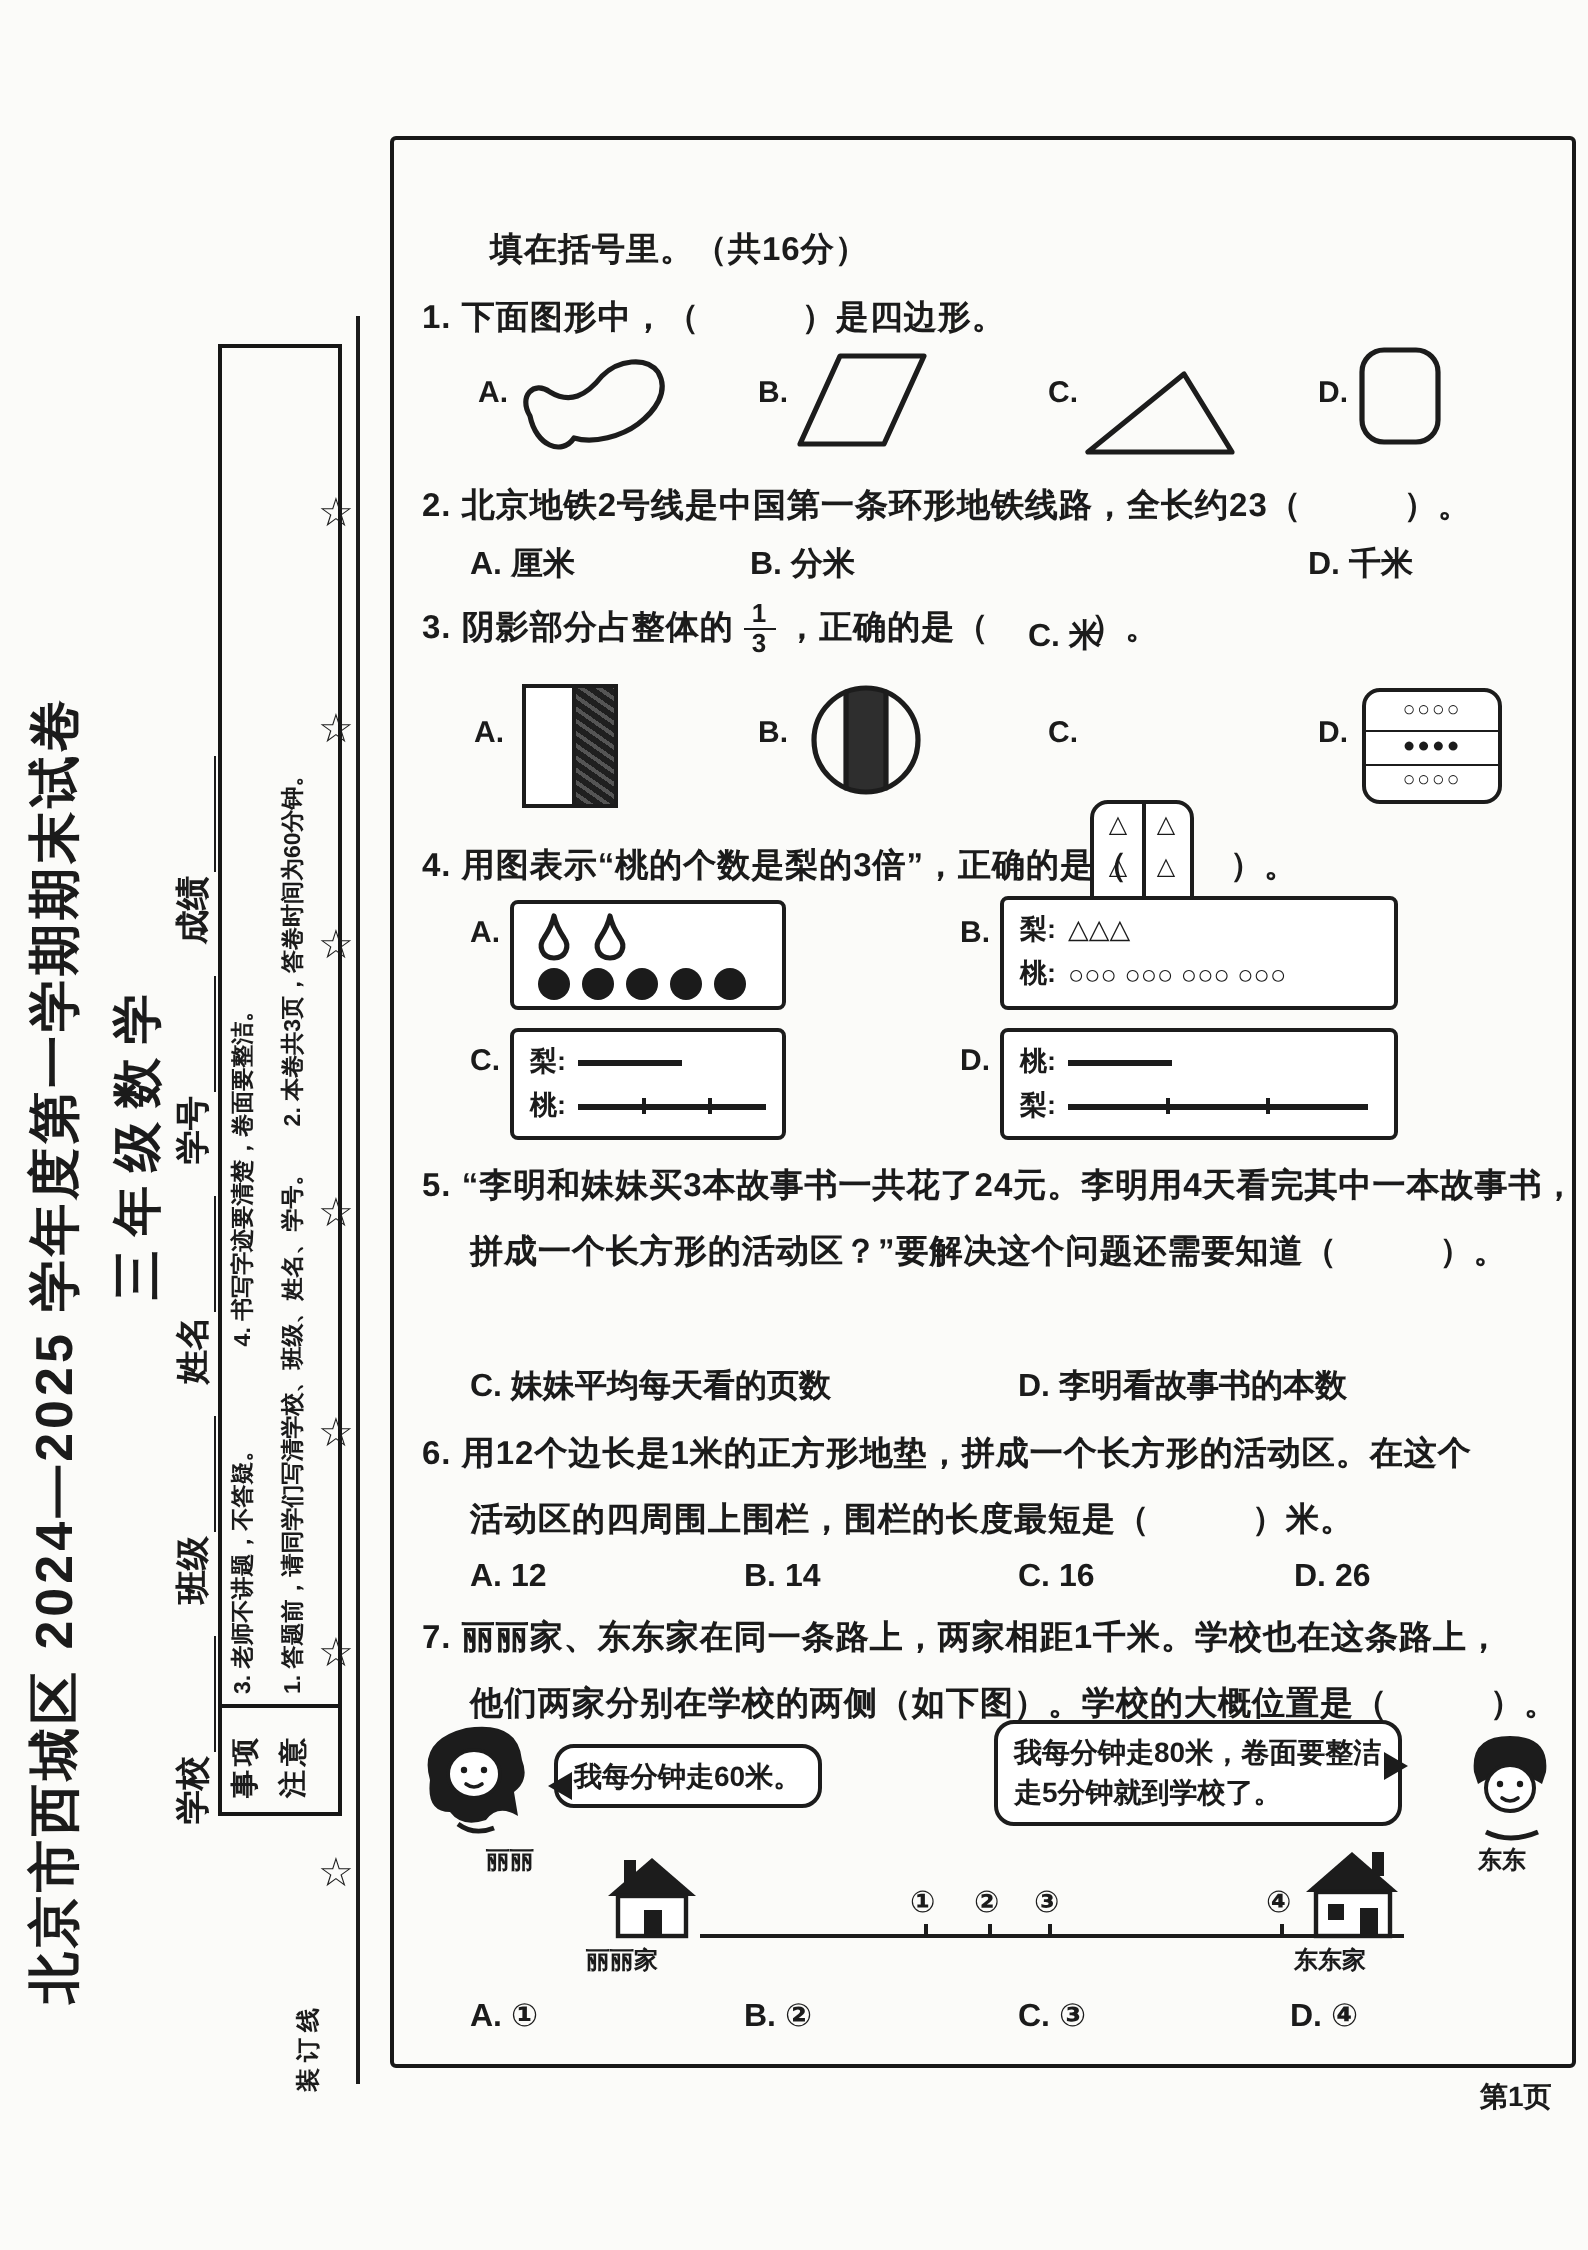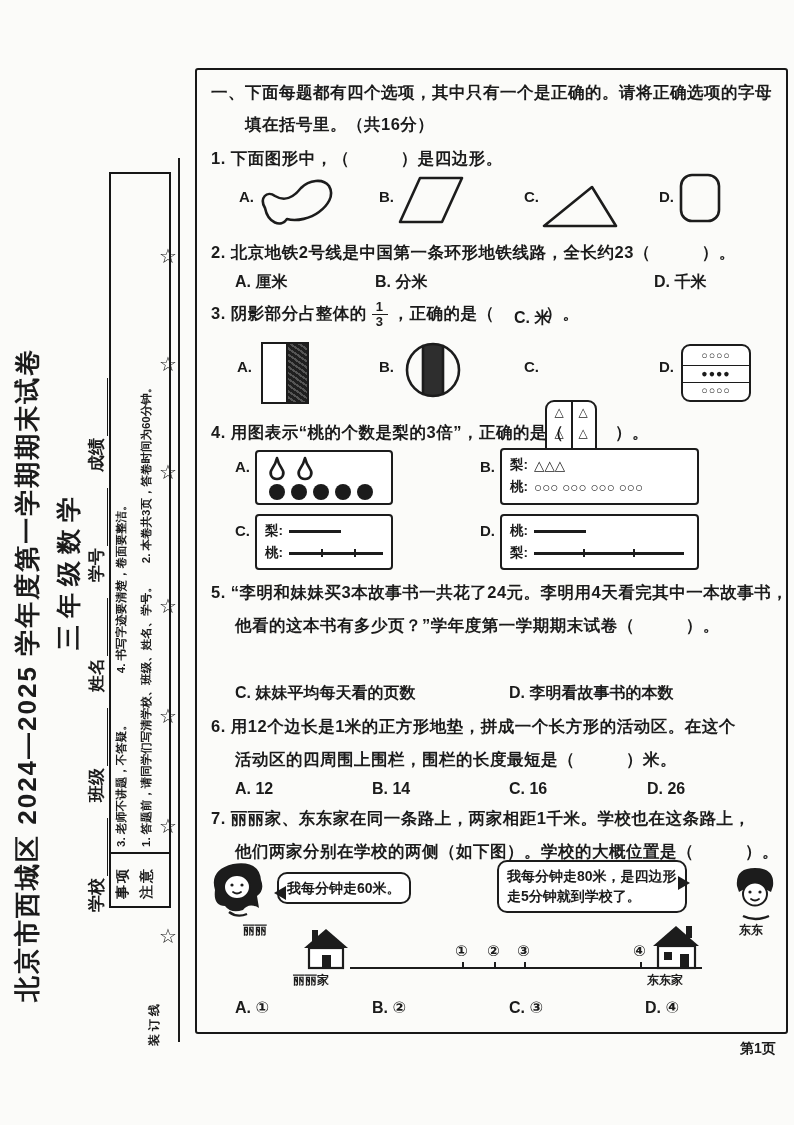--- a/index.html
+++ b/index.html
@@ -119,21 +119,20 @@
 <span class="abs star" style="left:159px;top:352px;">☆</span>
 <span class="abs star" style="left:159px;top:460px;">☆</span>
 <span class="abs star" style="left:159px;top:594px;">☆</span>
 <span class="abs star" style="left:159px;top:704px;">☆</span>
 <span class="abs star" style="left:159px;top:814px;">☆</span>
 <span class="abs star" style="left:159px;top:924px;">☆</span>
 <div class="rot bind-label" style="left:146px;top:1046px;width:56px;height:15px;">装订线</div>
 
 <div class="main-box">
 
-  <div class="abs q" style="left:14px;top:12px;">一、下面每题都有四个选项，其中只有一个是正确的。请将正确选项的字母</div>
   <div class="abs q" style="left:48px;top:44px;">填在括号里。（共16分）</div>
 
   <div class="abs q" style="left:14px;top:78px;">1. 下面图形中，（　　　）是四边形。</div>
   <span class="abs shape-label" style="left:42px;top:118px;">A.</span>
   <svg class="abs" style="left:60px;top:102px;" width="78" height="62" viewBox="0 0 78 62">
     <path class="stroke" d="M8,36 C2,26 10,18 18,24 C28,30 36,26 44,16 C52,8 66,6 72,14 C78,24 70,34 62,40 C54,46 40,50 30,47 C24,56 11,51 8,36 Z"></path>
   </svg>
   <span class="abs shape-label" style="left:182px;top:118px;">B.</span>
   <svg class="abs" style="left:200px;top:104px;" width="68" height="52" viewBox="0 0 68 52">
     <polygon class="stroke" points="3,48 23,4 65,4 45,48"></polygon>
@@ -245,21 +244,21 @@
     <div class="q4line">
         <span class="lbl">梨:</span>
         <span class="bar-l">
           <i class="t1"></i>
           <i class="t2"></i>
         </span>
       </div>
   </div>
 
   <div class="abs q" style="left:14px;top:512px;">5. “李明和妹妹买3本故事书一共花了24元。李明用4天看完其中一本故事书，</div>
-  <div class="abs q" style="left:38px;top:545px;">他看的这本书有多少页？”学年度第一学期期末试卷（　　　）。</div>
+  <div class="abs q" style="left:38px;top:545px;">拼成一个长方形的活动区？”要解决这个问题还需要知道（　　　）。</div>
   <span class="abs opt" style="left:38px;top:613px;">C. 妹妹平均每天看的页数</span>
   <span class="abs opt" style="left:312px;top:613px;">D. 李明看故事书的本数</span>
 
   <div class="abs q" style="left:14px;top:646px;">6. 用12个边长是1米的正方形地垫，拼成一个长方形的活动区。在这个</div>
   <div class="abs q" style="left:38px;top:679px;">活动区的四周围上围栏，围栏的长度最短是（　　　）米。</div>
   <span class="abs opt" style="left:38px;top:710px;">A. 12</span>
   <span class="abs opt" style="left:175px;top:710px;">B. 14</span>
   <span class="abs opt" style="left:312px;top:710px;">C. 16</span>
   <span class="abs opt" style="left:450px;top:710px;">D. 26</span>
 
@@ -276,21 +275,21 @@
       <path d="M24,32 Q28,35 32,32" fill="none" stroke="#1c1c1c" stroke-width="1.8" stroke-linecap="round"></path>
       <path d="M20,52 Q28,58 38,54" fill="none" stroke="#1c1c1c" stroke-width="2.4"></path>
     </svg>
     <span class="abs fig-label" style="left:46px;top:62px;">丽丽</span>
 
     <div class="bubble left" style="left:80px;top:12px;">
       <span>我每分钟走60米。</span>
     </div>
 
     <div class="bubble right" style="left:300px;top:0;">
-      <div>我每分钟走80米，是四边形</div>
+      <div>我每分钟走80米，卷面要整洁</div>
       <div>走5分钟就到学校了。</div>
     </div>
 
     <svg class="abs" style="left:534px;top:4px;" width="48" height="60" viewBox="0 0 48 60">
       <path d="M6,22 Q4,4 24,4 Q44,4 42,22 L40,28 Q24,18 8,28 Z" fill="#1c1c1c"></path>
       <ellipse cx="24" cy="30" rx="12" ry="11.5" fill="#fff" stroke="#1c1c1c" stroke-width="2"></ellipse>
       <circle cx="19" cy="28" r="1.6" fill="#1c1c1c"></circle>
         <circle cx="29" cy="28" r="1.6" fill="#1c1c1c"></circle>
       <path d="M20,35 Q24,38 28,35" fill="none" stroke="#1c1c1c" stroke-width="1.8" stroke-linecap="round"></path>
       <path d="M12,52 Q24,58 38,52" fill="none" stroke="#1c1c1c" stroke-width="2.4"></path>

